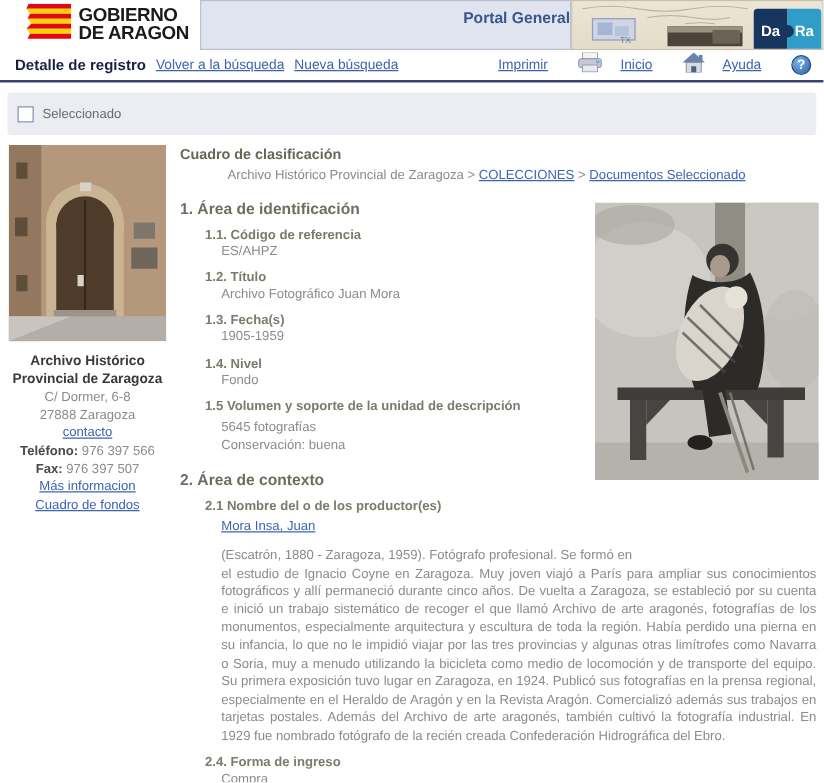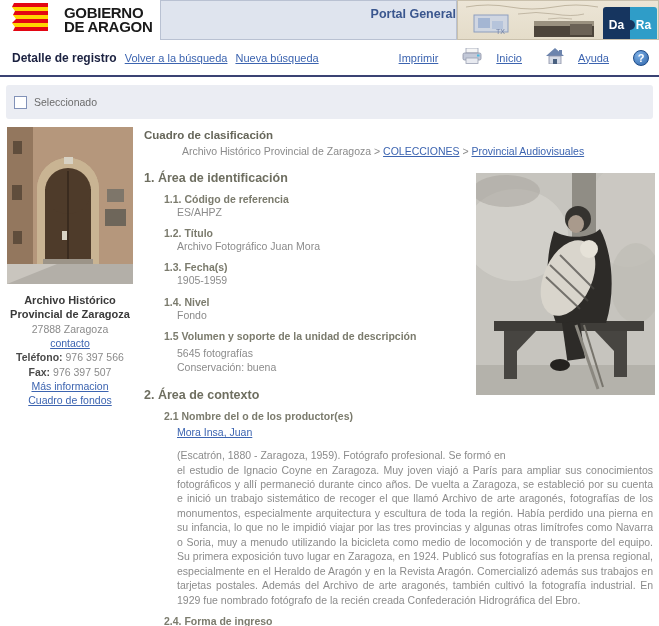--- a/index.html
+++ b/index.html
@@ -1,34 +1,34 @@
 <!DOCTYPE html>
 <html><head>
 <meta charset="utf-8">
 <style>
   * { margin:0; padding:0; box-sizing:border-box; }
   body { background:#fff; font-family:"Liberation Sans", sans-serif; }
   .page { width:659px; height:626px; position:relative; background:#fff; overflow:hidden; }
 
   
   .header { display:flex; height:40px; }
-  .logo-box { width:160px; display:flex; align-items:center; gap:16px; padding-left:12px; }
+  .logo-box { width:160px; display:flex; align-items:center; gap:6px; padding-left:12px;justify-content:center; }
   .logo-text { font-weight:bold; font-size:15px; line-height:0.95; color:#1a1a1a; letter-spacing:-0.3px; }
   .head-center { flex:1; background:#dfe4ee; border:1px solid #b9c1d2; text-align:center; padding-top:4px; }
   .head-title { color:#6e7f9f; font-size:12.5px; }
   .head-sub { color:#3a568e; font-weight:bold; font-size:12.5px; margin-top:2px;text-align:right; }
   .head-right { width:202px; position:relative; background:linear-gradient(180deg,#ece5d6,#e4dcc9); border:1px solid #c9c0ac; overflow:hidden; }
   .dara-logo { position:absolute; right:1px; top:6px; width:54px; height:36px; display:flex; }
   .dara-half { flex:1; display:flex; align-items:center; justify-content:center; color:#fff; font-weight:bold; font-size:12px; position:relative; }
   .dara-left-half { background:#16355f; border-radius:3px 0 0 3px; }
   .dara-right-half { background:#2f9dc8; border-radius:0 3px 3px 0; }
   .dara-knob { position:absolute; right:-5px; top:13px; width:10px; height:10px; border-radius:50%; background:#16355f; z-index:2; }
 
   
-  .toolbar { display:flex; align-items:center; height:37px; padding:0 10px 0 12px; border-bottom:2px solid #3a4273; }
+  .toolbar { display:flex; align-items:center; height:26px; padding:0 10px 0 12px; border-bottom:2px solid #3a4273; }
   .detail-label { font-weight:bold; font-size:12px; color:#1b2140; margin-right:8px; }
   .tlink { color:#3c64b0; font-size:11px; text-decoration:underline; cursor:pointer; margin-right:8px; }
   .toolbar .spacer { flex:1; }
   .tool-right { display:flex; align-items:center; gap:16px; margin-left:14px; }
 
   
   .selected-bar { margin:8px 6px 4px 6px; background:#ebedf3; border-radius:3px; height:34px; display:flex; align-items:center; padding-left:8px; gap:7px; }
   .checkbox { width:13px; height:13px; background:#fff; border:1px solid #8292b8; cursor:pointer; }
   .selected-label { font-size:10.5px; color:#6b6b6b; }
 
@@ -162,36 +162,37 @@
         <rect x="38" y="62" width="46" height="72" fill="#4e3b2a"></rect>
         <circle cx="61" cy="64" r="23" fill="#4e3b2a"></circle>
         <line x1="61" y1="44" x2="61" y2="134" stroke="#2e2218" stroke-width="1.2"></line>
         <rect x="57" y="30" width="9" height="7" fill="#d8d2c4"></rect>
         <rect x="100" y="62" width="17" height="13" fill="#7e766a"></rect>
         <rect x="98" y="82" width="21" height="17" fill="#6e665a"></rect>
         <rect x="36" y="132" width="50" height="5" fill="#9c9488"></rect>
         <rect x="55" y="104" width="5" height="9" fill="#d8d2c4"></rect>
       </svg>
       <div class="sb-name">Archivo Histórico Provincial de Zaragoza</div>
+      <div class="sb-line">C/ Dormer, 6-8</div>
       <div class="sb-line">27888 Zaragoza</div>
       <a class="sb-link">contacto</a>
       <div class="sb-line"><span class="sb-bold">Teléfono:</span> <span>976 397 566</span></div>
       <div class="sb-line"><span class="sb-bold">Fax:</span> <span>976 397 507</span></div>
       <a class="sb-link">Más informacion</a>
       <a class="sb-link">Cuadro de fondos</a>
     </div>
 
     <div class="main">
       <div class="class-title">Cuadro de clasificación</div>
       <div class="breadcrumb">
         <span>Archivo Histórico Provincial de Zaragoza</span>
         <span>&gt;</span>
         <a class="bc-link">COLECCIONES</a>
         <span>&gt;</span>
-        <a class="bc-link">Provincial Audiovisuales</a>
+        <a class="bc-link">Documentos Seleccionado</a>
       </div>
 
       <div class="sections clearfix">
         <svg class="portrait-photo" viewBox="0 0 179 222">
           <rect x="0" y="0" width="179" height="222" fill="#c6c4be"></rect>
           <ellipse cx="40" cy="62" rx="52" ry="46" fill="#d6d4cd" opacity="0.7"></ellipse>
           <ellipse cx="152" cy="42" rx="42" ry="52" fill="#cfccc5" opacity="0.6"></ellipse>
           <rect x="96" y="0" width="24" height="122" fill="#908d85"></rect>
           <ellipse cx="30" cy="18" rx="34" ry="16" fill="#a9a69e" opacity="0.55"></ellipse>
           <ellipse cx="160" cy="110" rx="26" ry="40" fill="#bdbab2" opacity="0.6"></ellipse>

